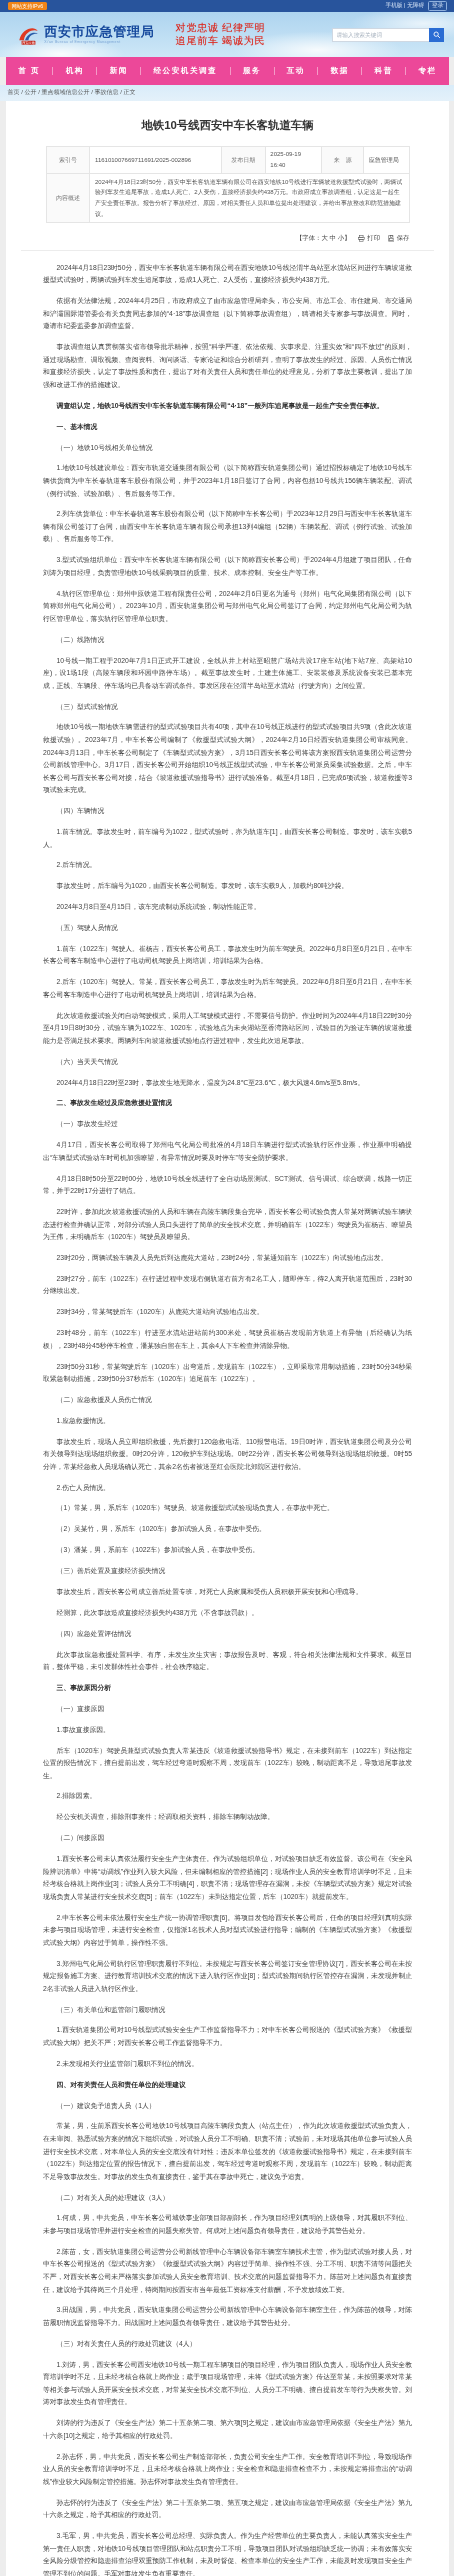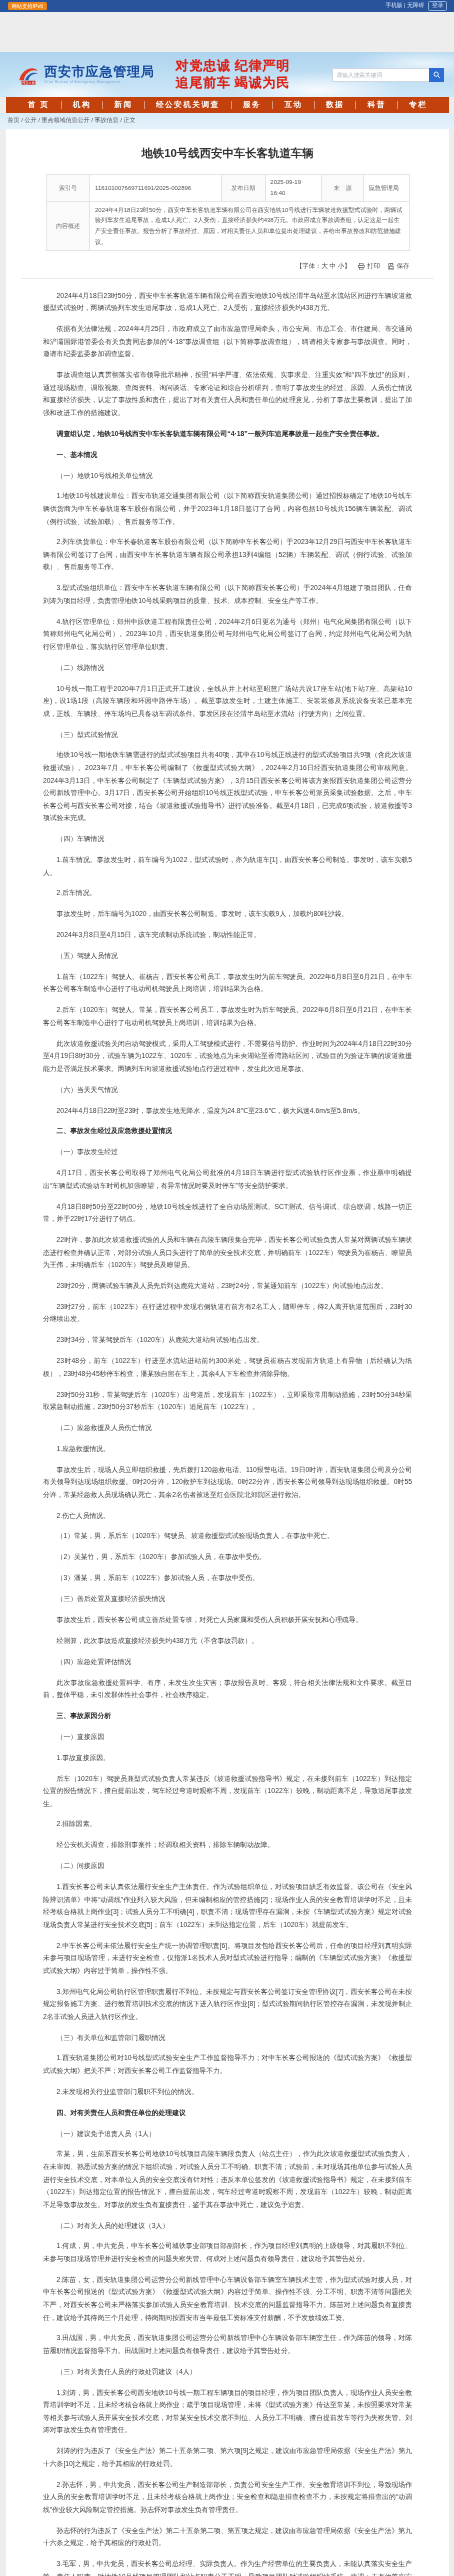--- a/index.html
+++ b/index.html
@@ -9,32 +9,32 @@
   .topbar-badge{background:#f08519;color:#fff;border-radius:1.5px;padding:0.8px 3.8px;font-size:5.3px;}
   .topbar-links{display:flex;align-items:center;gap:3.8px;}
   .topbar-links a{color:#d6e4f7;text-decoration:none;}
   .topbar-box{border:0.8px solid #8fb0dd;border-radius:1.5px;padding:0 3px;}
   
   .header{height:45px;background:
     radial-gradient(ellipse 91px 23px at 61px 42px, rgba(255,255,255,.9), rgba(255,255,255,0) 70%),
     radial-gradient(ellipse 121px 26.5px at 318px 38px, rgba(255,255,255,.85), rgba(255,255,255,0) 70%),
     radial-gradient(ellipse 106px 23px at 424px 11.4px, rgba(255,255,255,.7), rgba(255,255,255,0) 70%),
     linear-gradient(#aed4ef,#cde7f7);
-    display:flex;align-items:center;position:relative;margin-top:40px;}
+    display:flex;align-items:center;position:relative;}
   .logo-wrap{display:flex;align-items:center;margin-left:16.7px;}
   .logo-swoosh{width:23px;height:23px;margin-right:4.5px;}
   .site-name{font-size:13px;font-weight:bold;color:#15489c;letter-spacing:0.8px;line-height:1.1;}
   .site-name-en{font-size:3.4px;color:#7aa3d4;letter-spacing:0.4px;}
-  .slogan{margin-left:21px;text-align:center;font-family:"Liberation Serif","DejaVu Serif",serif;font-weight:bold;color:#dd2217;font-size:13px;line-height:1.25;letter-spacing:0.8px;text-shadow:0 0 0.8px rgba(221,34,23,.4);}
+  .slogan{margin-left:21px;text-align:center;font-family:"Liberation Serif","DejaVu Serif",serif;font-weight:normal;color:#dd2217;font-size:10px;line-height:1.25;letter-spacing:0.8px;text-shadow:0 0 0.8px rgba(221,34,23,.4);}
   .search{position:absolute;right:10.6px;top:16px;display:flex;}
   .search input{width:89px;height:12px;border:0.8px solid #cfd8e2;border-right:none;font-size:5.7px;padding:0 3.8px;outline:none;color:#333;background:#fff;}
   .search input::placeholder{color:#a9b4c0;}
   .search button{width:15px;height:13.6px;background:#2a6cd3;border:none;display:flex;align-items:center;justify-content:center;cursor:pointer;padding:0;}
   
-  .nav{margin:0 6px;height:16px;background:#c2410c;display:flex;align-items:center;justify-content:space-around;padding:0 16px;}
+  .nav{margin:0 6px;height:28px;background:#ec4899;display:flex;align-items:center;justify-content:space-around;padding:0 6px;}
   .nav-item{color:#fff;font-size:7.6px;font-weight:bold;text-decoration:none;letter-spacing:1.5px;cursor:pointer;}
   .nav-sep{width:0.8px;height:7.6px;background:rgba(255,255,255,.45);}
   
   .crumb-row{background:linear-gradient(#d9ecf9,#e4f1fa);padding:3px 7.6px 3.8px;font-size:6px;color:#555;}
   
   .card{margin:0 6px;background:#fff;padding:12px 0 23px;min-height:2387px;}
   .title{font-size:11.4px;font-weight:bold;color:#333;text-align:center;line-height:19.7px;margin:3px 53px 10.6px;}
   
   table.meta{border-collapse:collapse;margin:0 auto;width:364px;font-size:6px;color:#555;}
   table.meta td{border:0.8px solid #e5e5e5;padding:2.3px 4.5px;line-height:1.8;}

